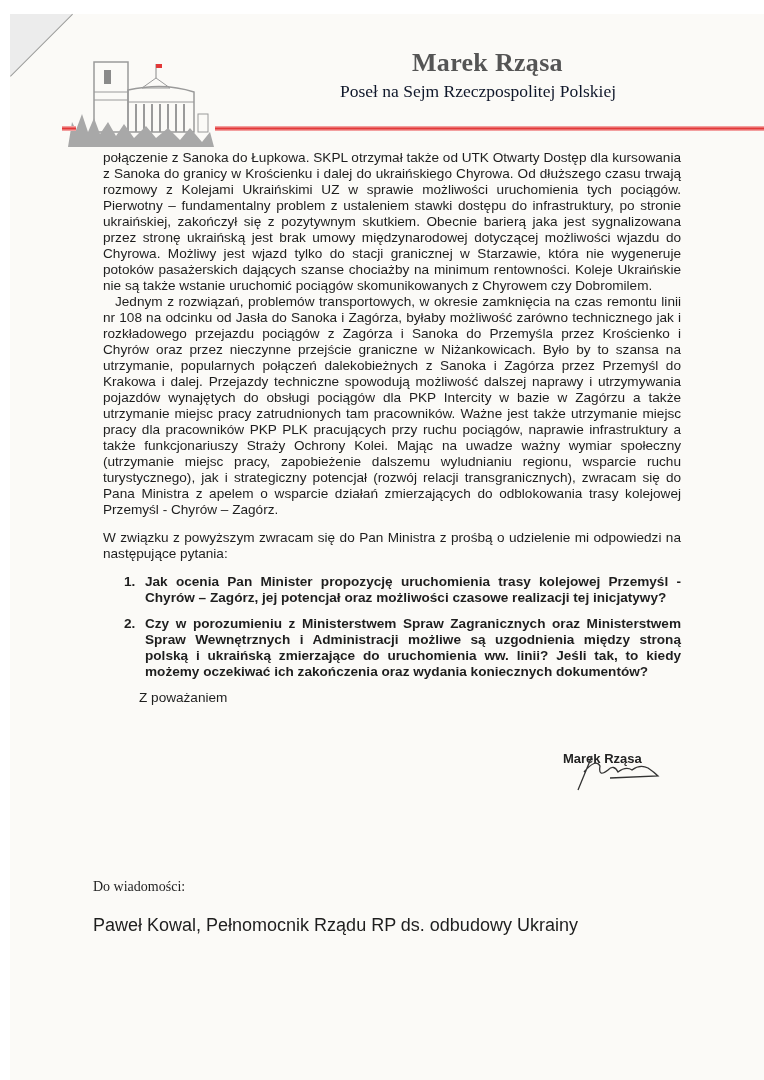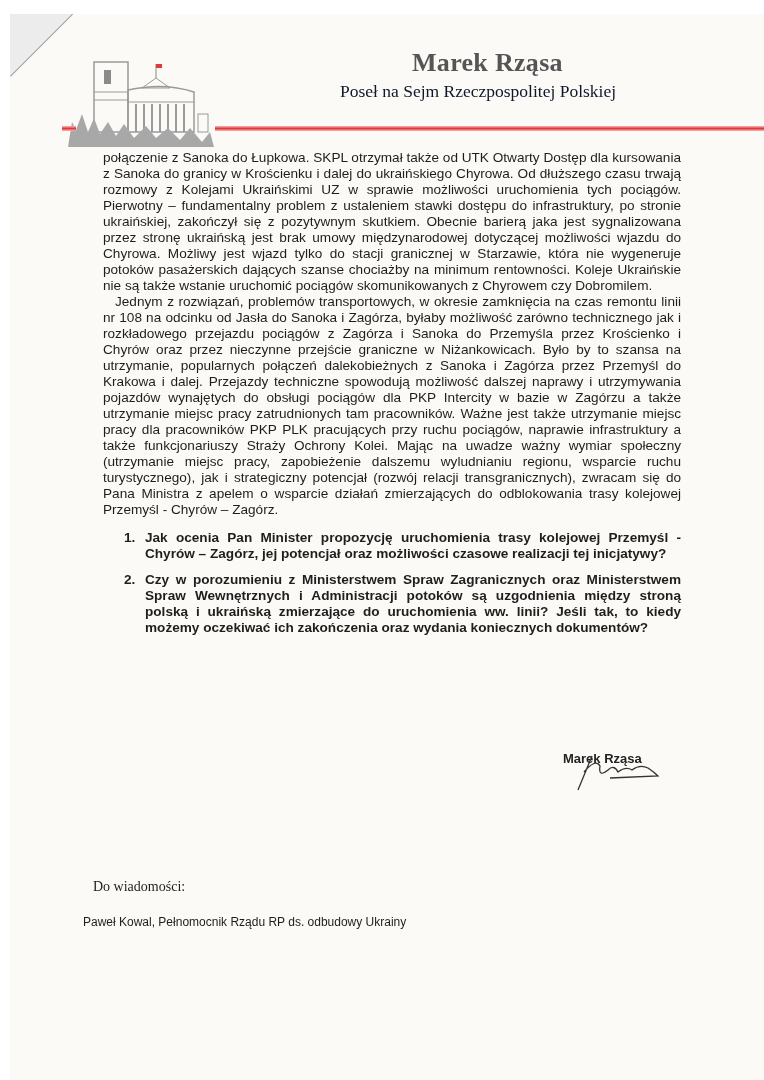--- a/index.html
+++ b/index.html
@@ -54,21 +54,21 @@
     margin: 12px 0 0 0; padding: 0 0 0 36px; font-weight: bold;
   }
   ol.questions li { padding-left: 6px; margin-bottom: 10px; }
   .closing { margin: 2px 0 0 36px !important; }
   
   .sig-block {
     position: absolute; left: 563px; top: 742px; font-size: 13px; font-weight: bold; line-height: 34px; color: #222;
   }
   .sig-scribble { position: absolute; left: 570px; top: 752px; width: 90px; height: 40px; }
   .cc-label { position: absolute; left: 93px; top: 879px; font-size: 14px; font-family: Liberation Serif, serif; }
-  .cc-name { position: absolute; left: 83px; top: 915px; font-size: 12px; }
+  .cc-name { position: absolute; left: 93px; top: 915px; font-size: 18px; }
 </style>
 </head>
 <body>
 
 <div class="page"></div>
 <div class="corner-fold"></div>
 <div class="corner-line"></div>
 
 <svg class="header-art" viewBox="0 0 150 95">
   <rect x="30" y="10" width="34" height="70" fill="none" stroke="#9a9a9a" stroke-width="1.5"></rect>
@@ -93,24 +93,26 @@
   <rect x="134" y="62" width="10" height="18" fill="none" stroke="#9a9a9a"></rect>
 </svg>
 <div class="header-line-left"></div>
 <div class="header-line"></div>
 <div class="mp-name">Marek Rząsa</div>
 <div class="mp-title">Poseł na Sejm Rzeczpospolitej Polskiej</div>
 
 <div class="body-text">
   <p>połączenie z Sanoka do Łupkowa. SKPL otrzymał także od UTK Otwarty Dostęp dla kursowania z Sanoka do granicy w Krościenku i dalej do ukraińskiego Chyrowa. Od dłuższego czasu trwają rozmowy z Kolejami Ukraińskimi UZ w sprawie możliwości uruchomienia tych pociągów. Pierwotny – fundamentalny problem z ustaleniem stawki dostępu do infrastruktury, po stronie ukraińskiej, zakończył się z pozytywnym skutkiem. Obecnie barierą jaka jest sygnalizowana przez stronę ukraińską jest brak umowy międzynarodowej dotyczącej możliwości wjazdu do Chyrowa. Możliwy jest wjazd tylko do stacji granicznej w Starzawie, która nie wygeneruje potoków pasażerskich dających szanse chociażby na minimum rentowności.  Koleje Ukraińskie nie są także wstanie uruchomić pociągów skomunikowanych z Chyrowem  czy Dobromilem.</p>
   <p class="indent">Jednym z rozwiązań, problemów transportowych, w okresie zamknięcia na czas remontu linii nr 108 na odcinku od Jasła do Sanoka i Zagórza, byłaby możliwość zarówno technicznego jak i rozkładowego przejazdu pociągów z Zagórza i Sanoka do Przemyśla przez Krościenko i Chyrów oraz przez nieczynne przejście graniczne w Niżankowicach. Było by to szansa na utrzymanie, popularnych połączeń dalekobieżnych z Sanoka i Zagórza przez Przemyśl do Krakowa i dalej. Przejazdy techniczne spowodują możliwość dalszej naprawy i utrzymywania pojazdów wynajętych do obsługi pociągów dla PKP Intercity w bazie w Zagórzu a także utrzymanie miejsc pracy zatrudnionych tam pracowników. Ważne jest także utrzymanie miejsc pracy dla pracowników PKP PLK pracujących przy ruchu pociągów, naprawie infrastruktury a także funkcjonariuszy Straży Ochrony Kolei. Mając na uwadze ważny wymiar społeczny (utrzymanie miejsc pracy, zapobieżenie dalszemu wyludnianiu regionu, wsparcie ruchu turystycznego), jak i strategiczny potencjał  (rozwój relacji transgranicznych), zwracam się do Pana Ministra z apelem o  wsparcie działań zmierzających do odblokowania trasy kolejowej Przemyśl - Chyrów – Zagórz.</p>
+  <p class="p-request">W związku z powyższym zwracam się do Pan Ministra z prośbą o udzielenie mi odpowiedzi na następujące pytania:</p>
   <ol class="questions">
     <li>Jak ocenia Pan Minister propozycję uruchomienia trasy kolejowej Przemyśl - Chyrów – Zagórz, jej potencjał oraz  możliwości czasowe realizacji tej inicjatywy?</li>
-    <li>Czy w porozumieniu z Ministerstwem Spraw Zagranicznych oraz Ministerstwem Spraw Wewnętrznych i Administracji  potoków są uzgodnienia między stroną polską i ukraińską zmierzające do uruchomienia ww. linii? Jeśli tak, to kiedy możemy oczekiwać ich zakończenia oraz wydania koniecznych dokumentów?</li>
+    <li>Czy w porozumieniu z Ministerstwem Spraw Zagranicznych oraz Ministerstwem Spraw Wewnętrznych i Administracji  możliwe są uzgodnienia między stroną polską i ukraińską zmierzające do uruchomienia ww. linii? Jeśli tak, to kiedy możemy oczekiwać ich zakończenia oraz wydania koniecznych dokumentów?</li>
   </ol>
+  <p class="closing">Z poważaniem</p>
 </div>
 
 <div class="sig-block">
   <div>Marek Rząsa</div>
 </div>
 <svg class="sig-scribble" viewBox="0 0 90 40">
   <path d="M8 38 L22 4 M14 20 Q26 6 30 14 Q28 26 38 18 Q44 12 48 20 Q56 14 62 18 Q70 12 78 16 Q84 20 88 24 L40 26" fill="none" stroke="#333" stroke-width="1.3"></path>
 </svg>
 
 <div class="cc-label">Do wiadomości:</div>

